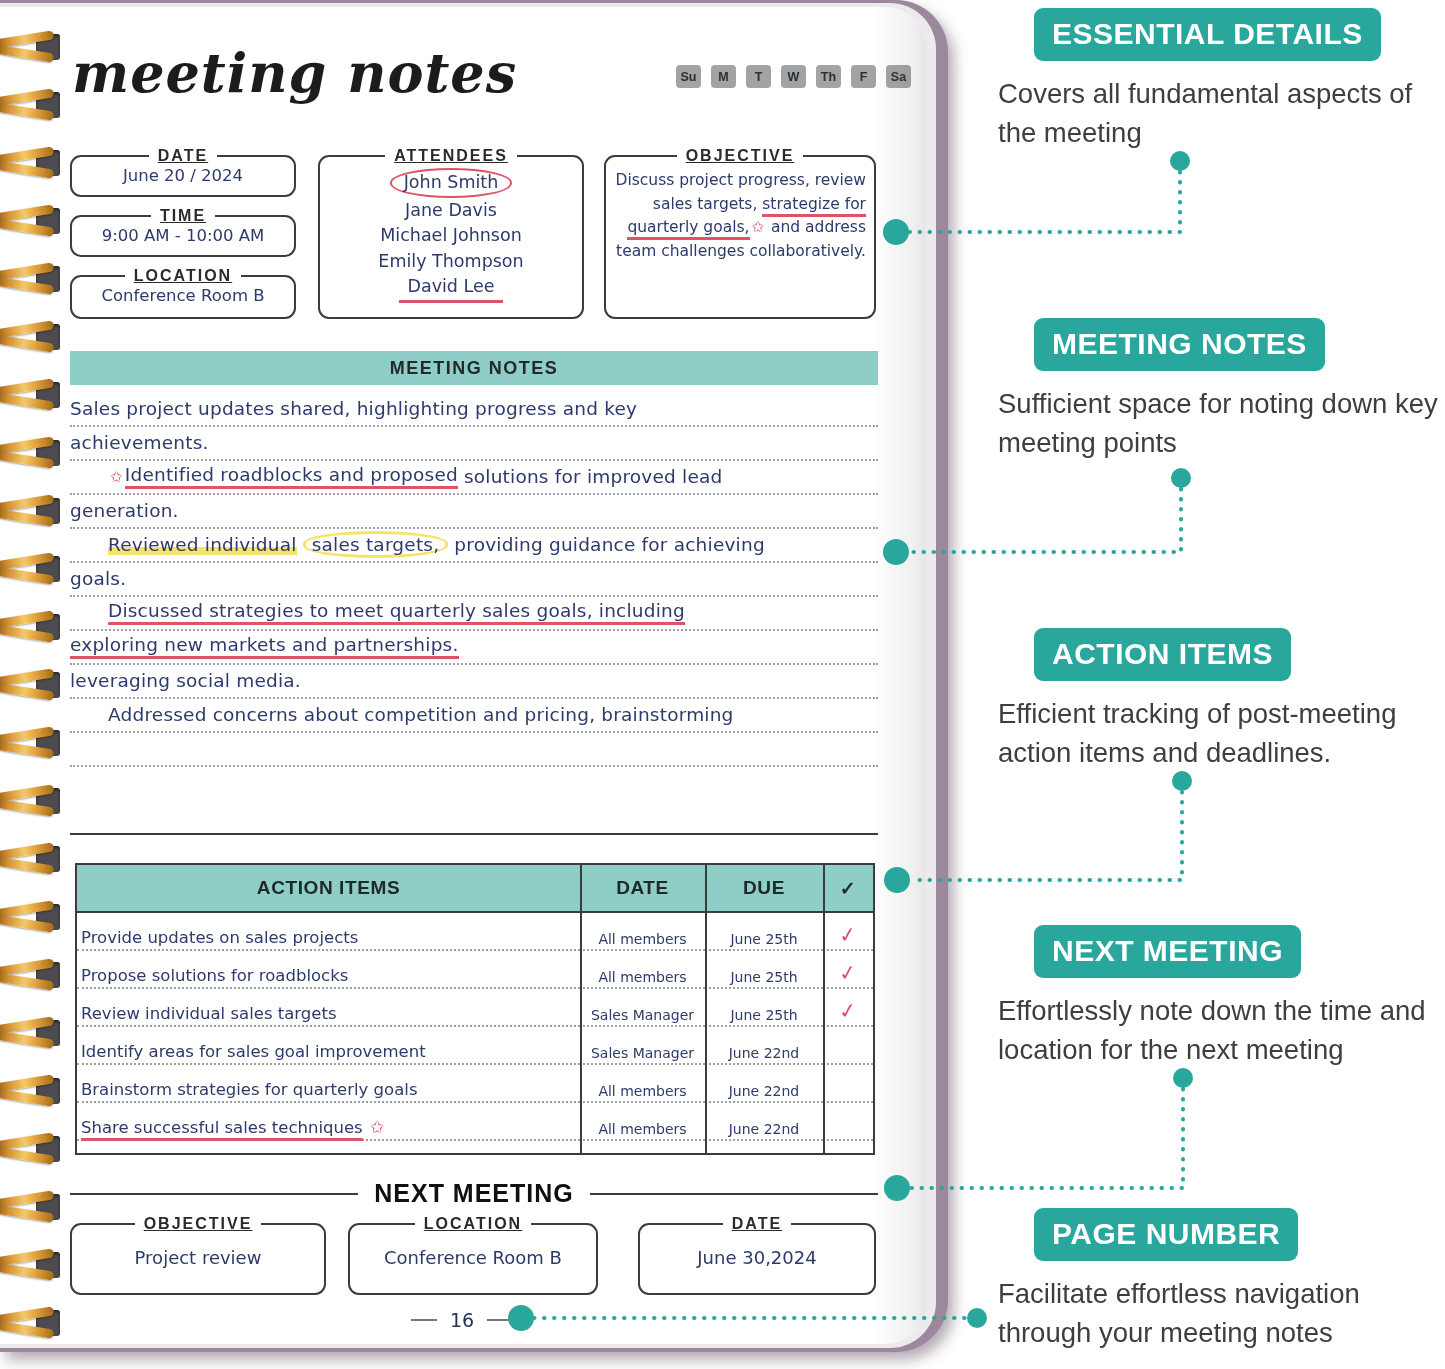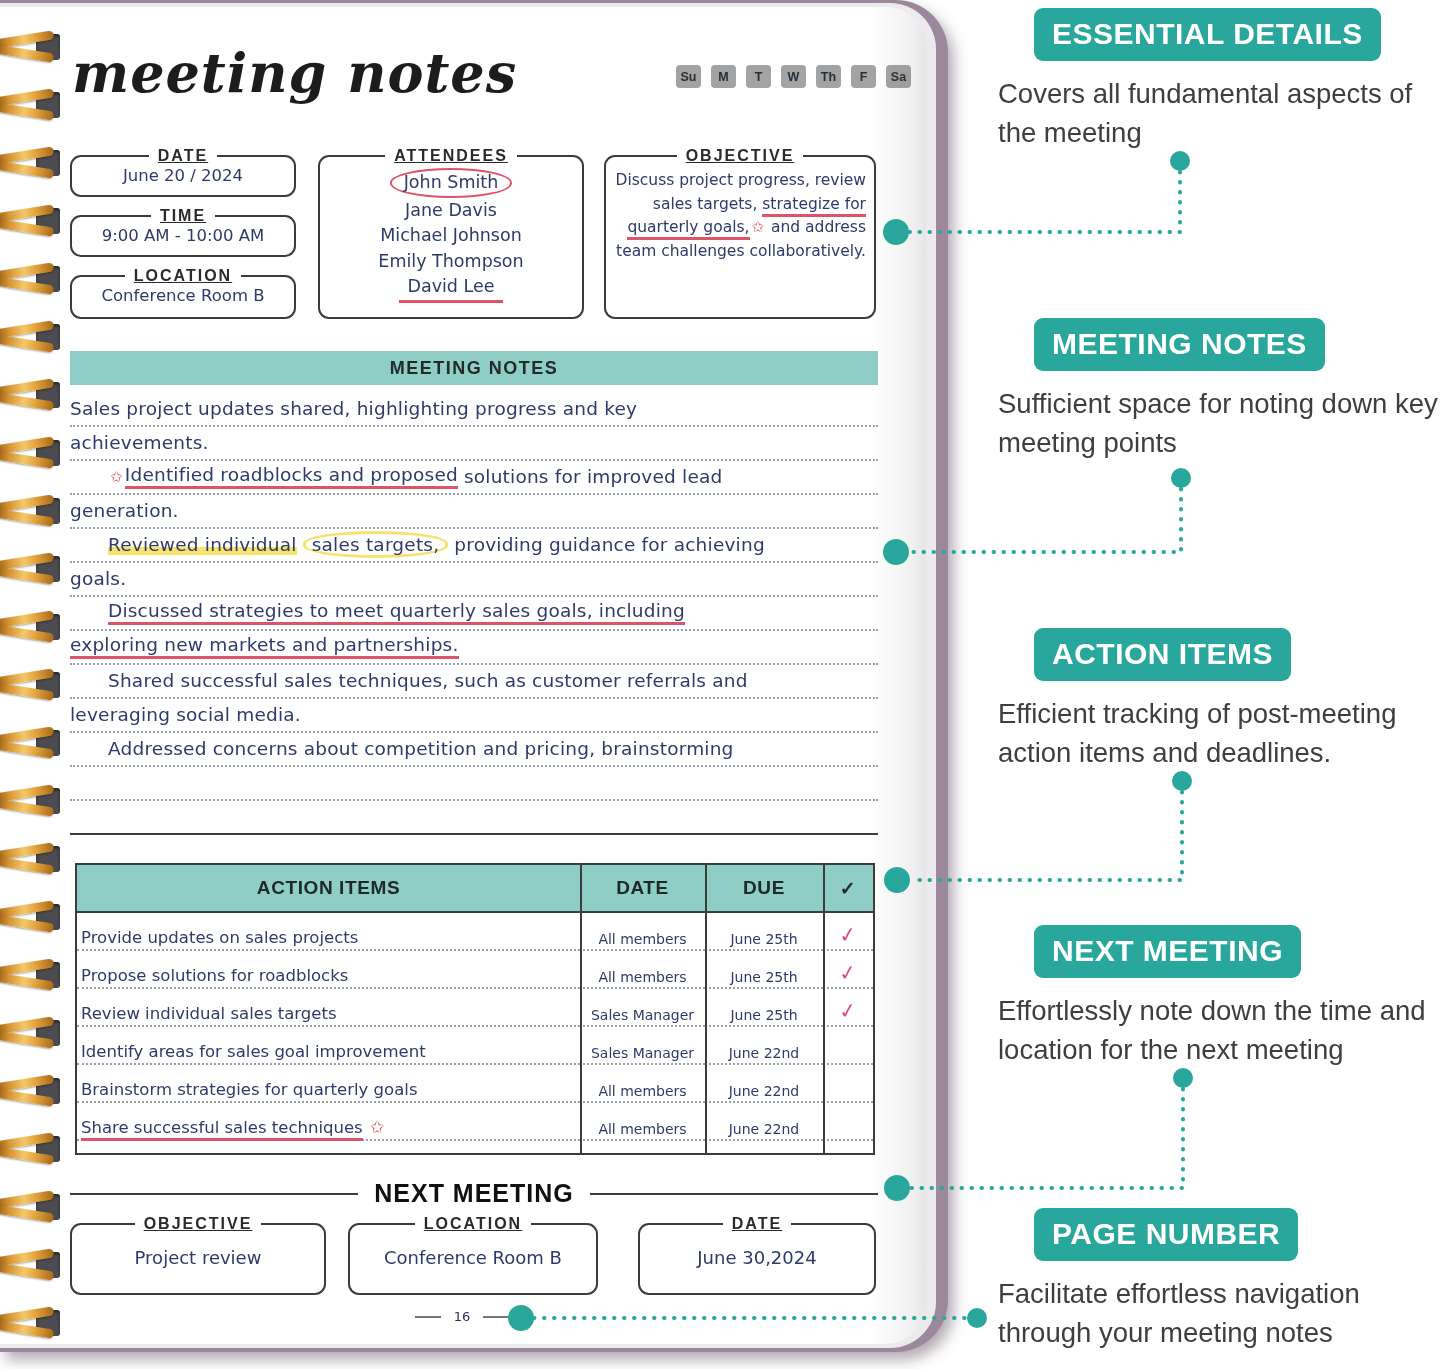--- a/index.html
+++ b/index.html
@@ -93,21 +93,21 @@
   .nm-head .ln{flex:1;height:2px;background:var(--line);}
   .nm-title{font-size:25px;font-weight:700;letter-spacing:1px;color:#101010;}
 
   .f-nm-obj{left:70px;top:1208px;width:256px;height:80px;}
   .f-nm-loc{left:348px;top:1208px;width:250px;height:80px;}
   .f-nm-date{left:638px;top:1208px;width:238px;height:80px;}
   .nm-val{text-align:center;font-size:18px;padding-top:14px;}
 
   .pgnum{position:absolute;left:392px;top:1302px;width:140px;display:flex;align-items:center;justify-content:center;gap:13px;}
   .pgnum .dash{width:26px;height:2px;background:#777;}
-  .pgnum .num{font-family:"DejaVu Sans",sans-serif;font-size:13px;color:#27305a;}
+  .pgnum .num{font-family:"DejaVu Sans",sans-serif;font-size:19px;color:#27305a;}
 
   
   .connectors{position:absolute;left:0;top:0;z-index:7;pointer-events:none;}
 
   
   .callout{position:absolute;left:998px;width:447px;z-index:4;}
   .badge{display:inline-block;background:var(--accent);color:#fff;font-weight:700;font-size:30px;letter-spacing:.5px;
         padding:9px 18px 10px;border-radius:9px;margin-left:36px;}
   .desc{margin-top:13px;font-size:27.5px;color:#3e3e3e;line-height:1.42;}
   .co-1{top:8px;} .co-2{top:318px;} .co-3{top:628px;} .co-4{top:925px;} .co-5{top:1208px;}
@@ -164,21 +164,20 @@
     <div class="notes-band">MEETING NOTES</div>
     <div class="notes-lines">
         <div class="note-line"><span>Sales project updates shared, highlighting progress and key</span></div>
         <div class="note-line"><span>achievements.</span></div>
         <div class="note-line indent"><span class="red-star">✩</span><span class="redline">Identified roadblocks and proposed</span><span> solutions for improved lead</span></div>
         <div class="note-line"><span>generation.</span></div>
         <div class="note-line indent"><span class="yellowline">Reviewed individual</span><span> </span><span class="ycircle">sales targets,</span><span> providing guidance for achieving</span></div>
         <div class="note-line"><span>goals.</span></div>
         <div class="note-line indent"><span class="redline">Discussed strategies to meet quarterly sales goals, including</span></div>
         <div class="note-line"><span class="redline">exploring new markets and partnerships.</span></div>
-        <div class="note-line indent"><span>Shared successful sales techniques, such as customer referrals and</span></div>
         <div class="note-line"><span>leveraging social media.</span></div>
         <div class="note-line indent"><span>Addressed concerns about competition and pricing, brainstorming</span></div>
         <div class="note-line"></div>
       </div>
 
     <div class="divider"></div>
 
     <div class="table">
       <div class="thead">
         <div>ACTION ITEMS</div>

